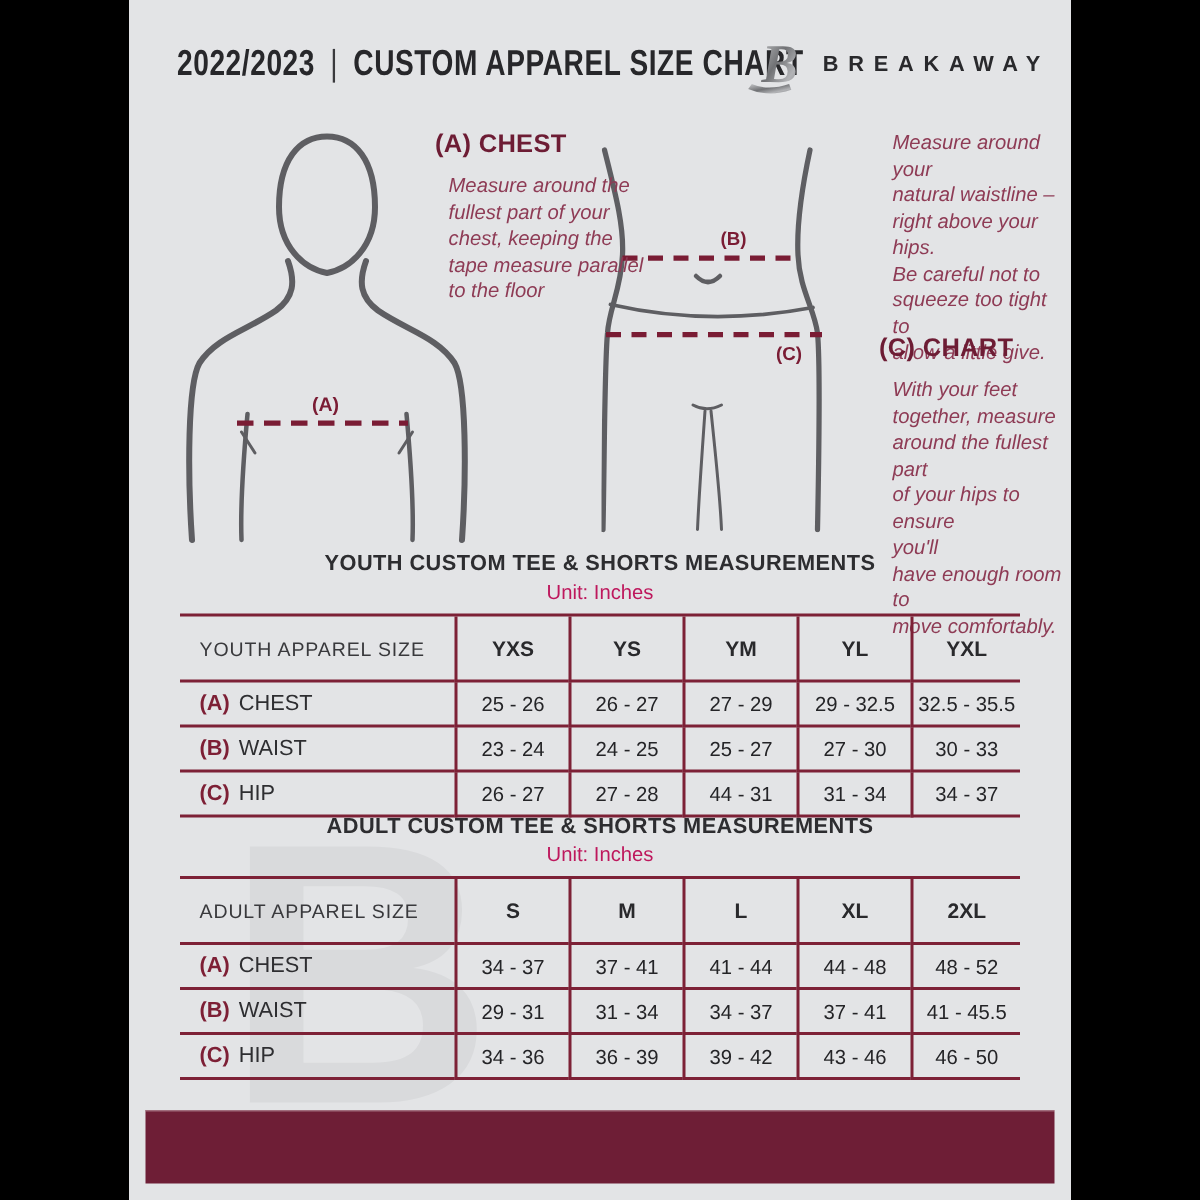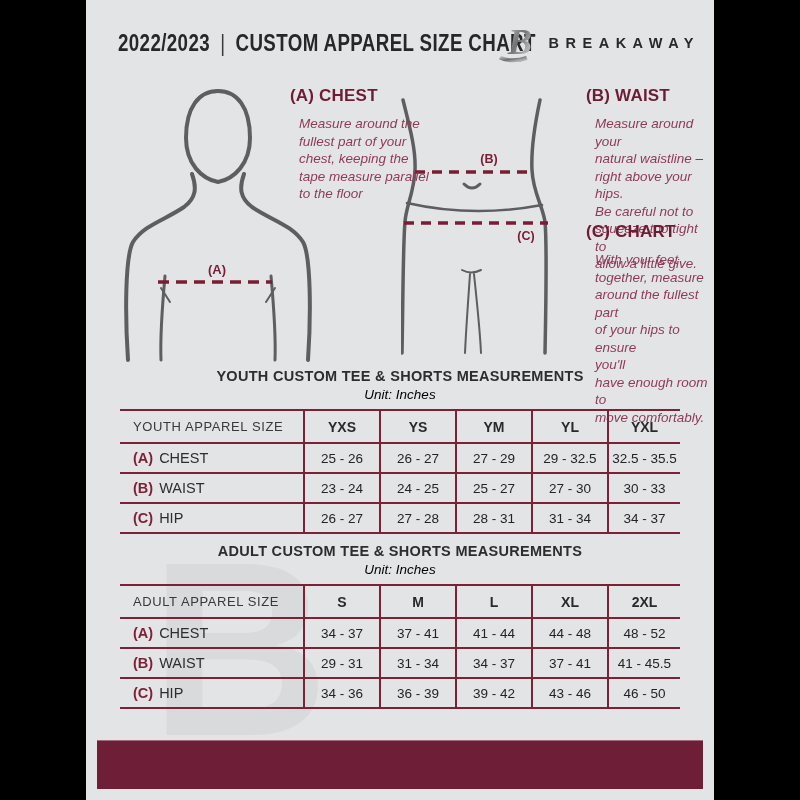--- a/index.html
+++ b/index.html
@@ -24,29 +24,29 @@
   .note-a { left:172px; top:86px;  width:190px; }
   .note-b { left:468px; top:86px;  width:158px; }
   .note-c { left:468px; top:222px; width:164px; }
   .fig { position:absolute; z-index:1; }
   .fig-chest { left:34px;  top:86px; }
   .fig-hips  { left:315px; top:98px; }
 
   
   .tbl-title, .tbl-unit { position:absolute; left:0; width:628px; text-align:center; z-index:2; }
   .tbl-title { font-size:14.5px; font-weight:bold; color:#2d2d30; letter-spacing:.3px; }
-  .tbl-unit  { font-size:13.5px; font-style:italic; color:#000000; }
+  .tbl-unit  { font-size:13.5px; color:#be185d; }
 
   
   .size-table { position:absolute; left:34px; width:560px; z-index:2;
                 display:grid; grid-template-columns:183px 76px 76px 76px 76px 73px;
                 border-top:2px solid #7d2136; }
   .cell { height:30px; display:flex; align-items:center; justify-content:center;
           border-bottom:2px solid #7d2136; font-size:13.5px; color:#242427; }
-  .cell.head { height:33px; font-size:14px; font-weight:bold; color:#29292c; }
+  .cell.head { height:44px; font-size:14px; font-weight:bold; color:#29292c; }
   .cell.first { justify-content:flex-start; padding-left:13px; }
   .cell.head.first { font-weight:normal; font-size:13px; letter-spacing:.6px; color:#39393c; }
   .cell.colsep { border-left:2px solid #7d2136; }
   .cell .prefix { font-weight:bold; color:#7d1f35; margin-right:6px; font-size:14.5px; }
   .cell .lbl { font-size:14.5px; color:#2e2e31; }
 
   
   .watermark { position:absolute; left:64px; top:553px; z-index:0;
                font-size:248px; line-height:.78; font-weight:bold; color:#d9dadc; }
   .footer-bar { position:absolute; left:11px; top:740px; width:606px; height:49px;
@@ -110,21 +110,20 @@
 
   <div class="note note-a">
     <h3>(A) CHEST</h3>
     <p>Measure around the
 fullest part of your
 chest, keeping the
 tape measure parallel
 to the floor</p>
   </div>
   <div class="note note-b">
-    <h3>(B) WAIST</h3>
     <p>Measure around your
 natural waistline –
 right above your hips.
 Be careful not to
 squeeze too tight to
 allow a little give.</p>
   </div>
   <div class="note note-c">
     <h3>(C) CHART</h3>
     <p>With your feet
@@ -165,21 +164,21 @@
     <div class="cell colsep">25 - 27</div>
     <div class="cell colsep">27 - 30</div>
     <div class="cell colsep">30 - 33</div>
 
     <div class="cell first">
       <span class="prefix">(C)</span>
       <span class="lbl">HIP</span>
     </div>
     <div class="cell colsep">26 - 27</div>
     <div class="cell colsep">27 - 28</div>
-    <div class="cell colsep">28 - 31</div>
+    <div class="cell colsep">44 - 31</div>
     <div class="cell colsep">31 - 34</div>
     <div class="cell colsep">34 - 37</div>
   </div>
 
   <div class="tbl-title" style="top:543px">ADULT CUSTOM TEE &amp; SHORTS MEASUREMENTS</div>
   <div class="tbl-unit" style="top:562px">Unit: Inches</div>
   <div class="size-table" style="top:584px">
     <div class="cell head first">ADULT APPAREL SIZE</div>
     <div class="cell head colsep">S</div>
     <div class="cell head colsep">M</div>

